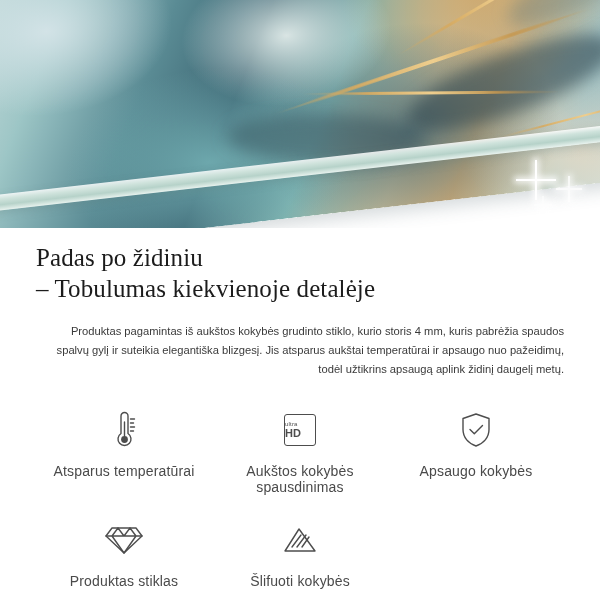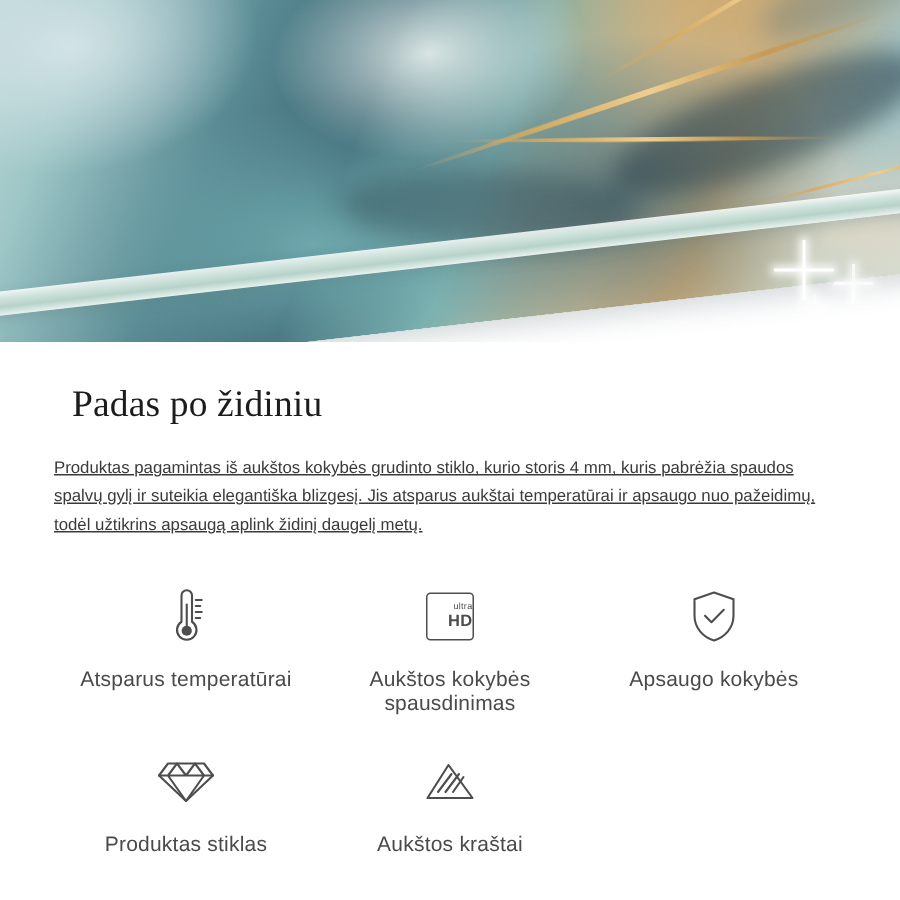--- a/index.html
+++ b/index.html
@@ -100,40 +100,39 @@
   .sp1 { left: 516px; top: 160px; width: 40px; height: 40px; }
   .sp2 { left: 556px; top: 176px; width: 26px; height: 26px; opacity: 0.85; }
   .sp3 { left: 534px; top: 196px; width: 18px; height: 18px; opacity: 0.7; }
 
   
   .content {
     position: relative;
     padding: 0 36px;
   }
   .headline {
-    margin: 12px;
+    margin: 0;
     padding-top: 14px;
     font-family: "Liberation Serif", serif;
     font-weight: 400;
     font-size: 25px;
     line-height: 31px;
     color: #1c1c1c;
     letter-spacing: 0.1px;
   }
   .headline .line2 {
     display: block;
   }
   .body-copy {
     margin: 18px 0 0 0;
     font-size: 11.2px;
     line-height: 19px;
     color: #3a3a3a;
     max-width: 532px;
-    text-align: left;
-    text-decoration: underline;
+    text-align: right;
   }
 
   
   .features {
     display: flex;
     flex-wrap: wrap;
     margin-top: 24px;
   }
   .feature {
     width: 33.333%;
@@ -161,21 +160,21 @@
   svg { display: block; }
   .ic { stroke: #4d4d4d; fill: none; stroke-width: 1.4; stroke-linecap: round; stroke-linejoin: round; }
   .ic-fill { fill: #4d4d4d; }
   .ultrahd-box {
     width: 30px;
     height: 30px;
     border: 1.4px solid #4d4d4d;
     border-radius: 3px;
     display: flex;
     flex-direction: column;
-    align-items: flex-end;
+    align-items: flex-start;
     justify-content: center;
     line-height: 1;
   }
   .ultrahd-top {
     font-size: 6px;
     color: #4d4d4d;
     letter-spacing: 0.2px;
   }
   .ultrahd-bottom {
     font-size: 11px;
@@ -204,20 +203,21 @@
     </div>
     <div class="glass-edge"></div>
     <div class="sparkle sp1"></div>
     <div class="sparkle sp2"></div>
     <div class="sparkle sp3"></div>
   </div>
 
   <div class="content">
     <h1 class="headline">
       <span>Padas po židiniu</span>
+      <span class="line2">– Tobulumas kiekvienoje detalėje</span>
     </h1>
 
     <p class="body-copy">Produktas pagamintas iš aukštos kokybės grudinto stiklo, kurio storis 4 mm, kuris pabrėžia spaudos spalvų gylį ir suteikia elegantiška blizgesį. Jis atsparus aukštai temperatūrai ir apsaugo nuo pažeidimų, todėl užtikrins apsaugą aplink židinį daugelį metų.</p>
 
     <div class="features">
 
       <div class="feature">
         <div class="feature-icon">
           <svg width="34" height="40" viewBox="0 0 34 40" aria-hidden="true">
             <path class="ic" d="M14 6a3.5 3.5 0 0 1 7 0v17.5a6.5 6.5 0 1 1-7 0z"></path>
@@ -259,19 +259,19 @@
         <div class="feature-label">Produktas stiklas</div>
       </div>
 
       <div class="feature row2">
         <div class="feature-icon">
           <svg width="38" height="34" viewBox="0 0 38 34" aria-hidden="true">
             <path class="ic" d="M4 28h30L18 6z"></path>
             <path class="ic" d="M11 24l9-12M16 24l9-12M21 24l7-10"></path>
           </svg>
         </div>
-        <div class="feature-label">Aukštos kraštai</div>
+        <div class="feature-label">Šlifuoti kokybės</div>
       </div>
 
 
     </div>
   </div>
 </div>
 
 </body></html>

